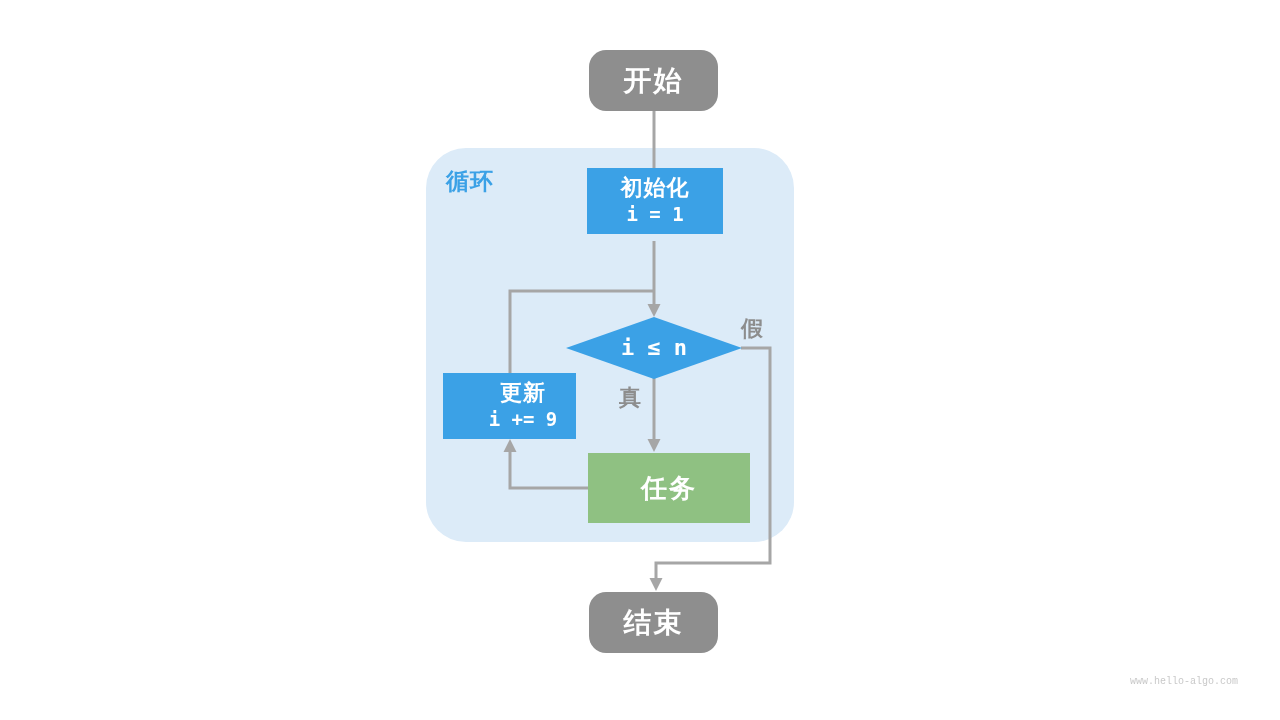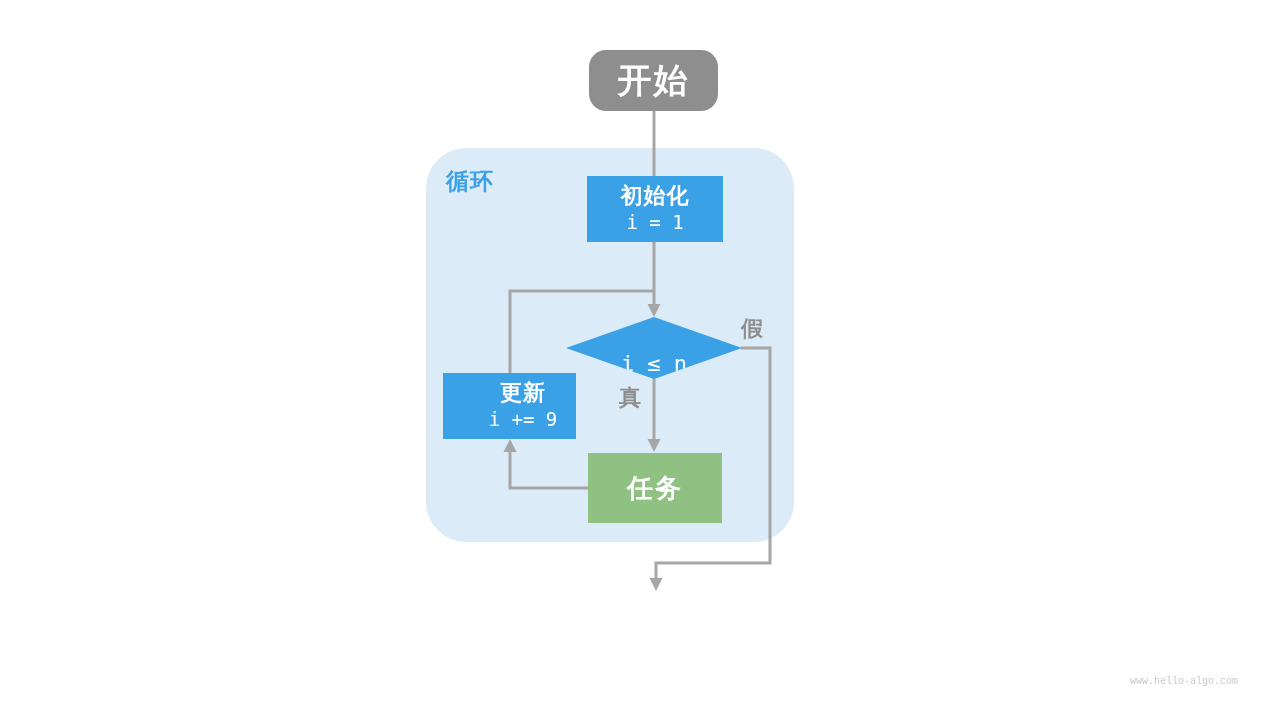--- a/index.html
+++ b/index.html
@@ -57,44 +57,43 @@
     flex-direction: column;
     align-items: center;
     justify-content: center;
     color: #ffffff;
     z-index: 3;
     text-align: center;
   }
   .node.terminal {
     background: var(--node-gray);
     border-radius: 17px;
-    font-size: 34px;
+    font-size: 28px;
     font-weight: 600;
     letter-spacing: 2px;
   }
   .node.process { background: var(--node-blue); }
   .node.task-box { background: var(--node-green); font-size: 26px; font-weight: 600; letter-spacing: 2px; }
   .node.decision {
     background: var(--node-blue);
     clip-path: polygon(50% 0, 100% 50%, 50% 100%, 0 50%);
-    justify-content: flex-end;
   }
 
   .node-start { left: 589px; top: 50px;  width: 129px; height: 61px; }
-  .node-init  { left: 587px; top: 176px; width: 136px; height: 66px; }
+  .node-init  { left: 587px; top: 168px; width: 136px; height: 66px; }
   .node-cond  { left: 566px; top: 317px; width: 176px; height: 62px; }
   .node-update{ left: 443px; top: 373px; width: 133px; height: 66px; padding-left: 27px; }
-  .node-task  { left: 588px; top: 453px; width: 134px; height: 70px; }
+  .node-task  { left: 588px; top: 453px; width: 162px; height: 70px; }
   .node-end   { left: 589px; top: 592px; width: 129px; height: 61px; }
 
   .node-label-cn { font-size: 22px; font-weight: 600; line-height: 1.2; letter-spacing: 1px; }
   .node-code {
     font-family: "DejaVu Sans Mono", monospace;
     font-size: 19px;
-    font-weight: 400;
+    font-weight: 700;
     line-height: 1.3;
   }
   .node-cond .node-code { font-size: 22px; }
 
   .branch-label {
     position: absolute;
     font-size: 22px;
     font-weight: 700;
     color: var(--branch-gray);
     z-index: 3;
@@ -153,19 +152,22 @@
 
   <div class="node process node-update">
     <span class="node-label-cn">更新</span>
     <span class="node-code">i += 9</span>
   </div>
 
   <div class="node task-box node-task">
     <span>任务</span>
   </div>
 
+  <div class="node terminal node-end">
+    <span>结束</span>
+  </div>
 
   <div class="branch-label branch-true">真</div>
   <div class="branch-label branch-false">假</div>
 
   <div class="watermark">www.hello-algo.com</div>
 
 </div>
 
 </body></html>

